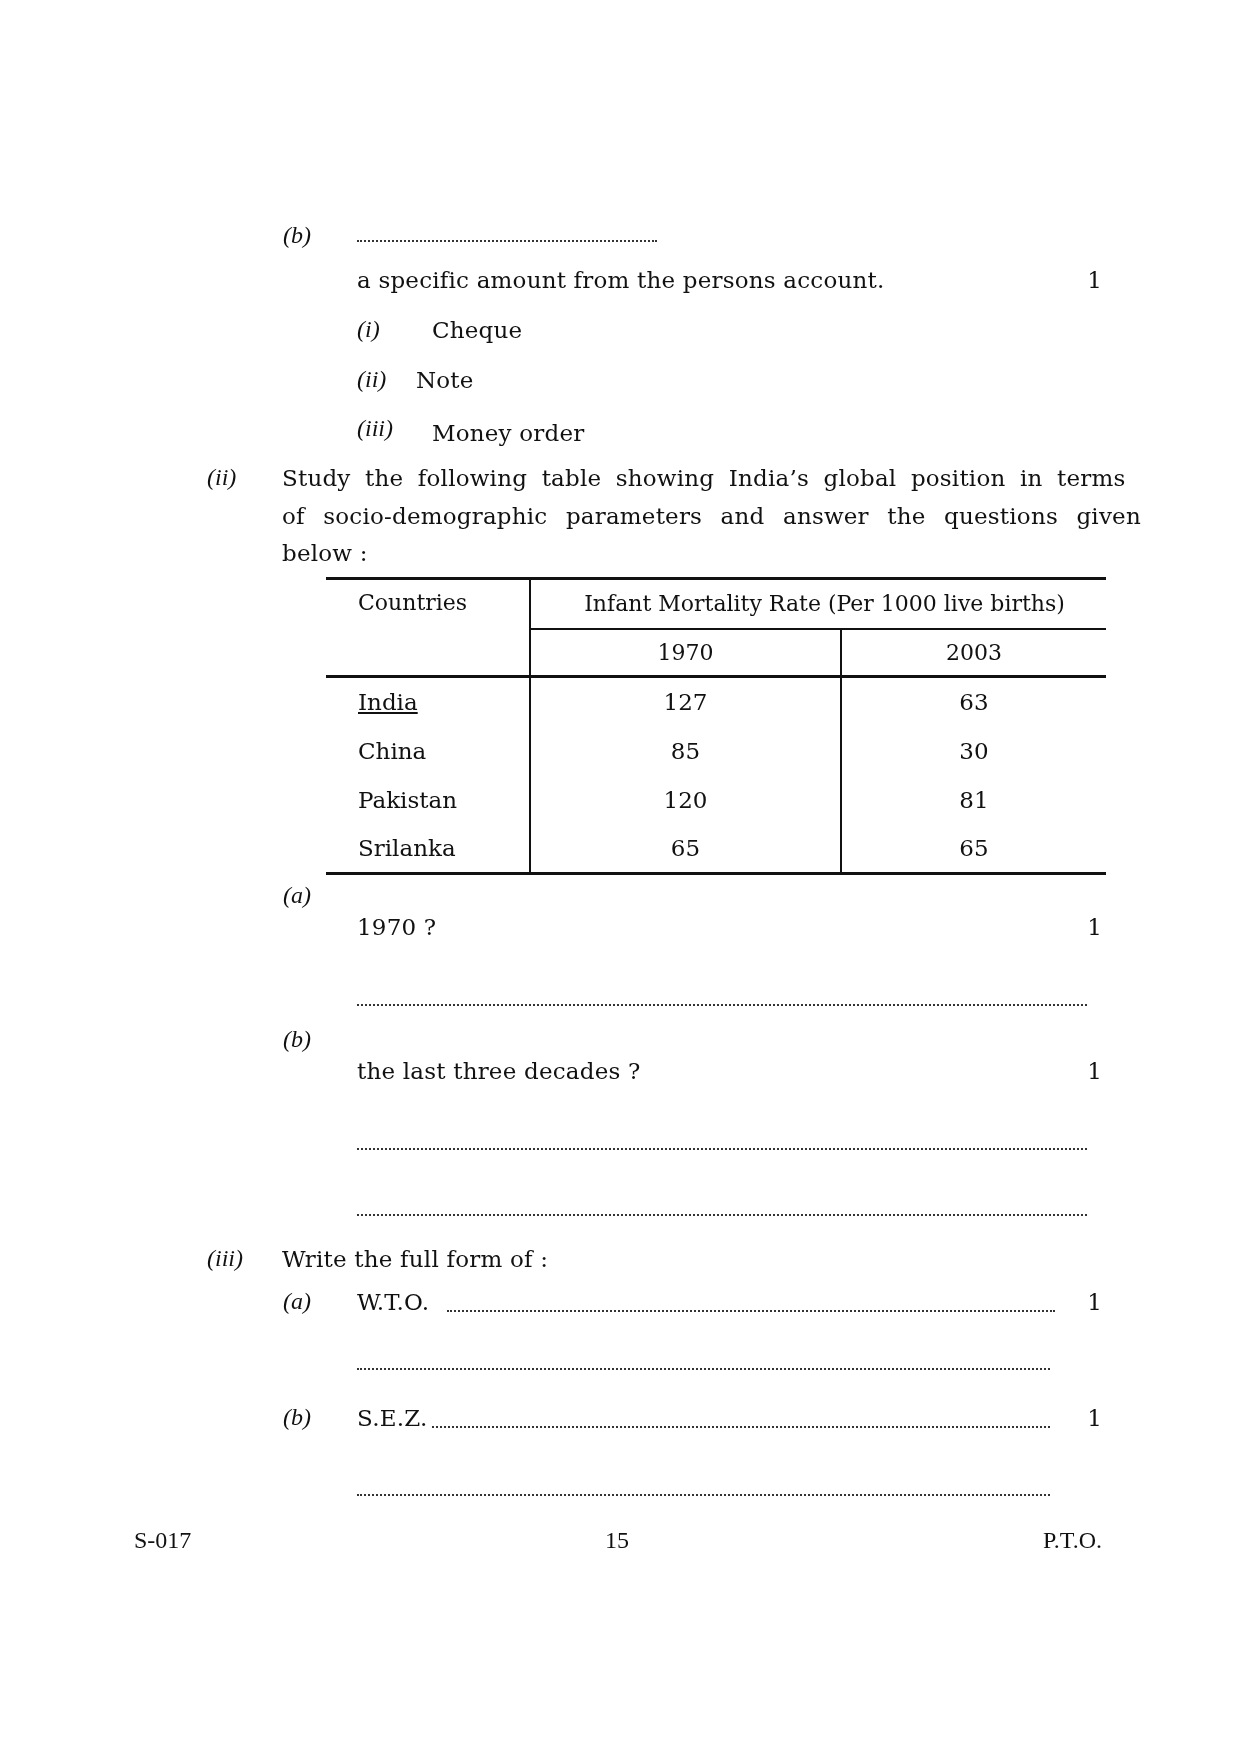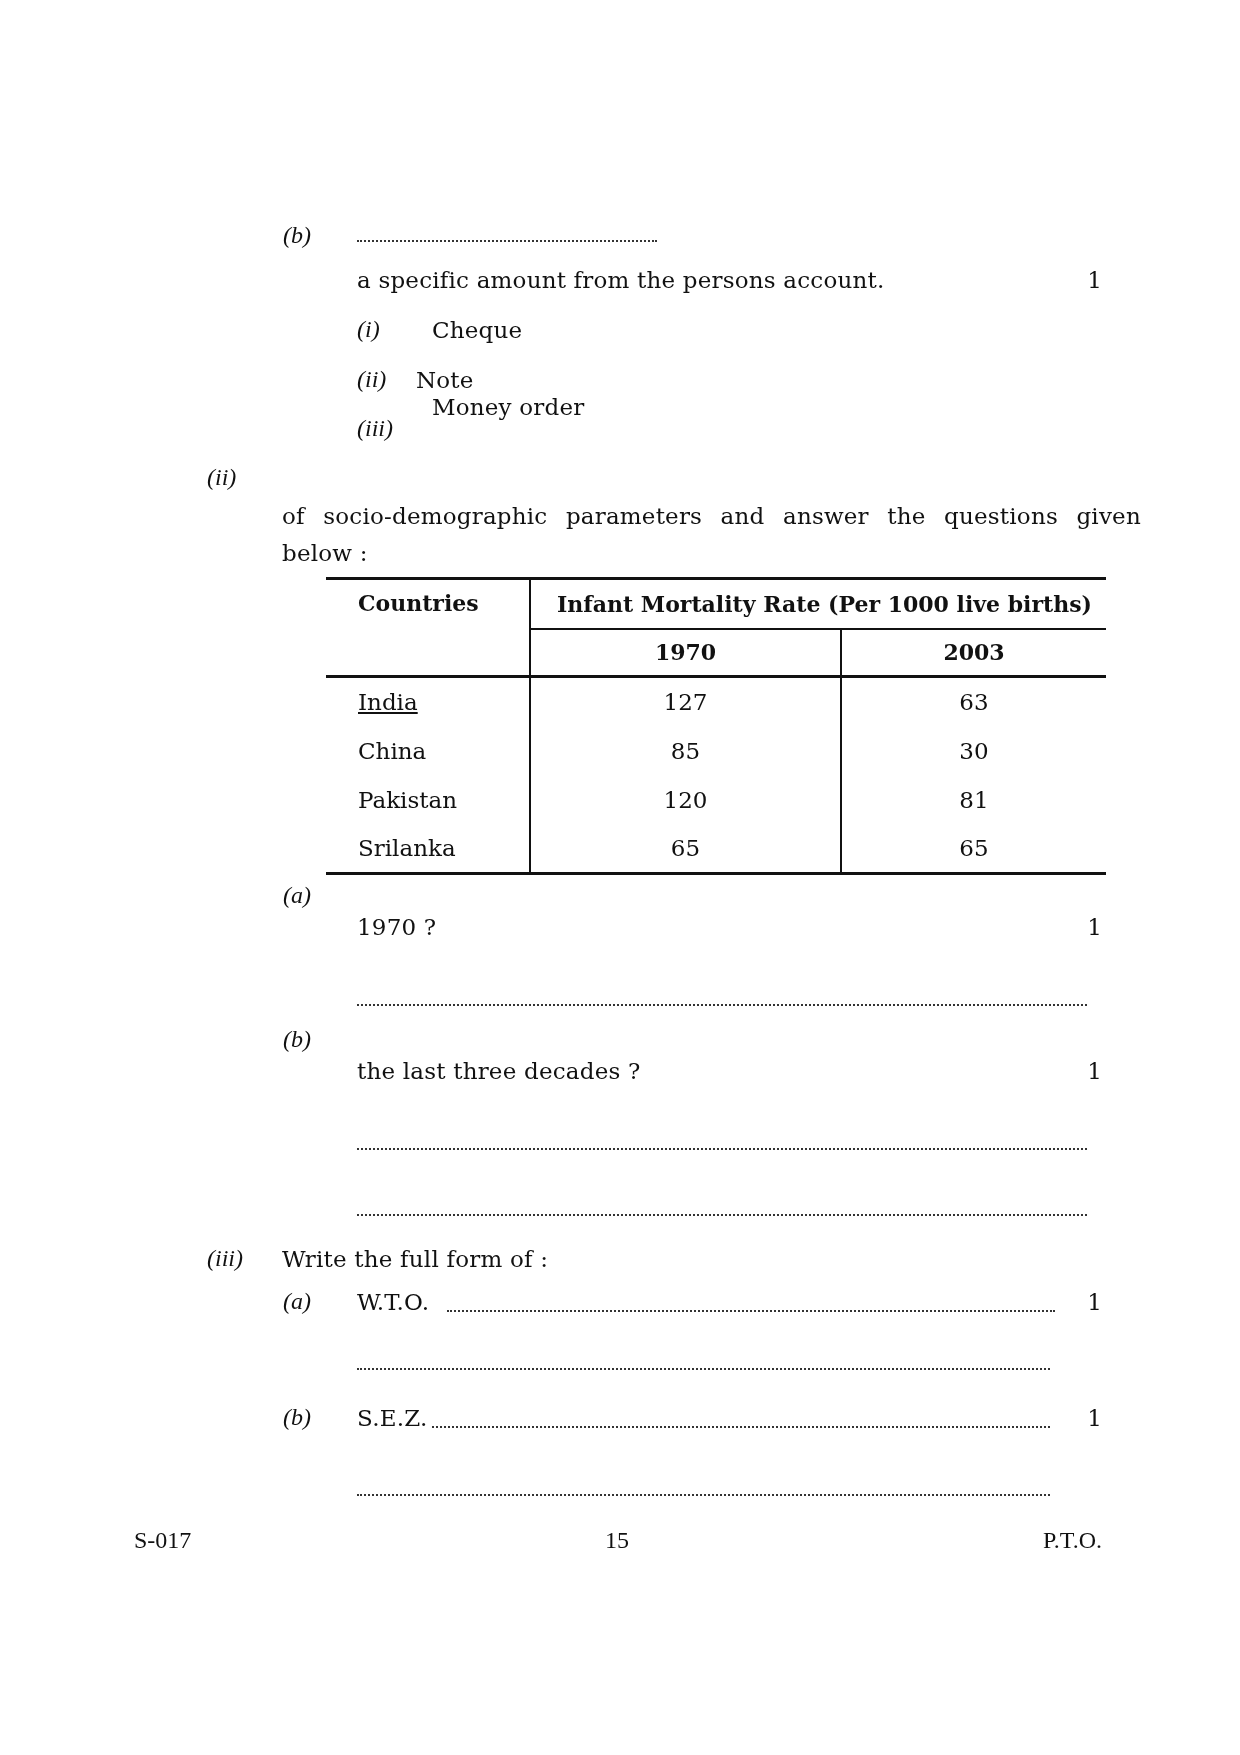--- a/index.html
+++ b/index.html
@@ -12,21 +12,21 @@
     .abs { position: absolute; }
     .txt { font-size: 23px; line-height: 28px; letter-spacing: 0.2px; white-space: nowrap; }
     .lbl { font-style: italic; font-family: "Liberation Serif", "DejaVu Serif", serif; font-size: 24px; }
     .mark { position: absolute; right: 138px; font-size: 23px; }
     .dots { position: absolute; border-bottom: 2px dotted #333; height: 0; }
     table.imr {
       position: absolute; left: 326px; top: 577px; width: 780px;
       border-collapse: collapse; font-size: 23px;
     }
     table.imr td, table.imr th { padding: 0; }
-    .th-bold { font-weight: bold; font-family: "DejaVu Serif", serif; font-size: 22px; }
+    .th-bold { font-weight: normal; font-family: "DejaVu Serif", serif; font-size: 22px; }
     .b-top { border-top: 3px solid #111; }
     .b-bot { border-bottom: 3px solid #111; }
     .b-mid { border-top: 2px solid #111; }
     .b-left { border-left: 2px solid #111; }
     .c { text-align: center; }
     .l { text-align: left; padding-left: 32px !important; }
     .footer { font-size: 24px; font-family: "Liberation Serif", "DejaVu Serif", serif; }
   </style>
 </head>
 <body>
@@ -36,23 +36,24 @@
   <span class="abs lbl" style="left:283px; top:222px;">(b)</span>
   <span class="dots" style="left:357px; top:240px; width:300px;"></span>
   <span class="abs txt" style="left:357px; top:266px;">a specific amount from the persons account.</span>
   <span class="mark txt" style="top:266px;">1</span>
 
   <span class="abs lbl" style="left:357px; top:316px;">(i)</span>
   <span class="abs txt" style="left:432px; top:316px;">Cheque</span>
   <span class="abs lbl" style="left:357px; top:366px;">(ii)</span>
   <span class="abs txt" style="left:416px; top:366px;">Note</span>
   <span class="abs lbl" style="left:357px; top:415px;">(iii)</span>
-  <span class="abs txt" style="left:432px; top:393px;">Money order</span>
+  <span class="abs txt" style="left:432px; top:419px;">Money order</span>
 
   <span class="abs lbl" style="left:207px; top:464px;">(ii)</span>
+  <span class="abs txt" style="left:282px; top:464px; word-spacing:7px;">Study the following table showing India’s global position in terms</span>
   <span class="abs txt" style="left:282px; top:502px; word-spacing:11px;">of socio-demographic parameters and answer the questions given</span>
   <span class="abs txt" style="left:282px; top:539px;">below :</span>
 
   <table class="imr">
     <colgroup>
         <col style="width:204px">
         <col style="width:311px">
         <col style="width:265px">
       </colgroup>
     <tbody>

